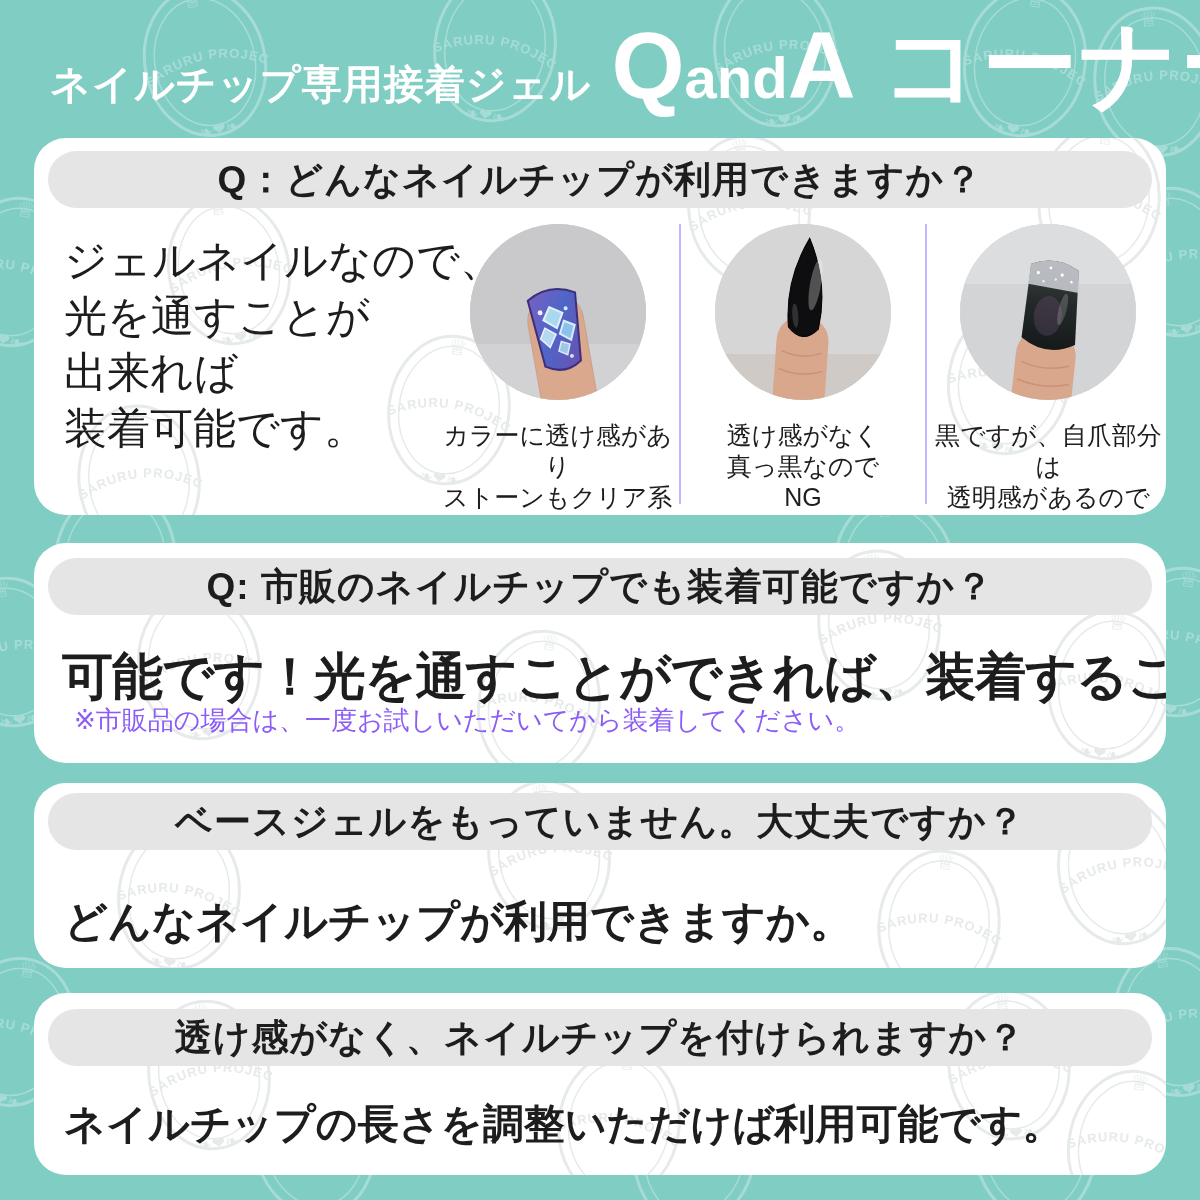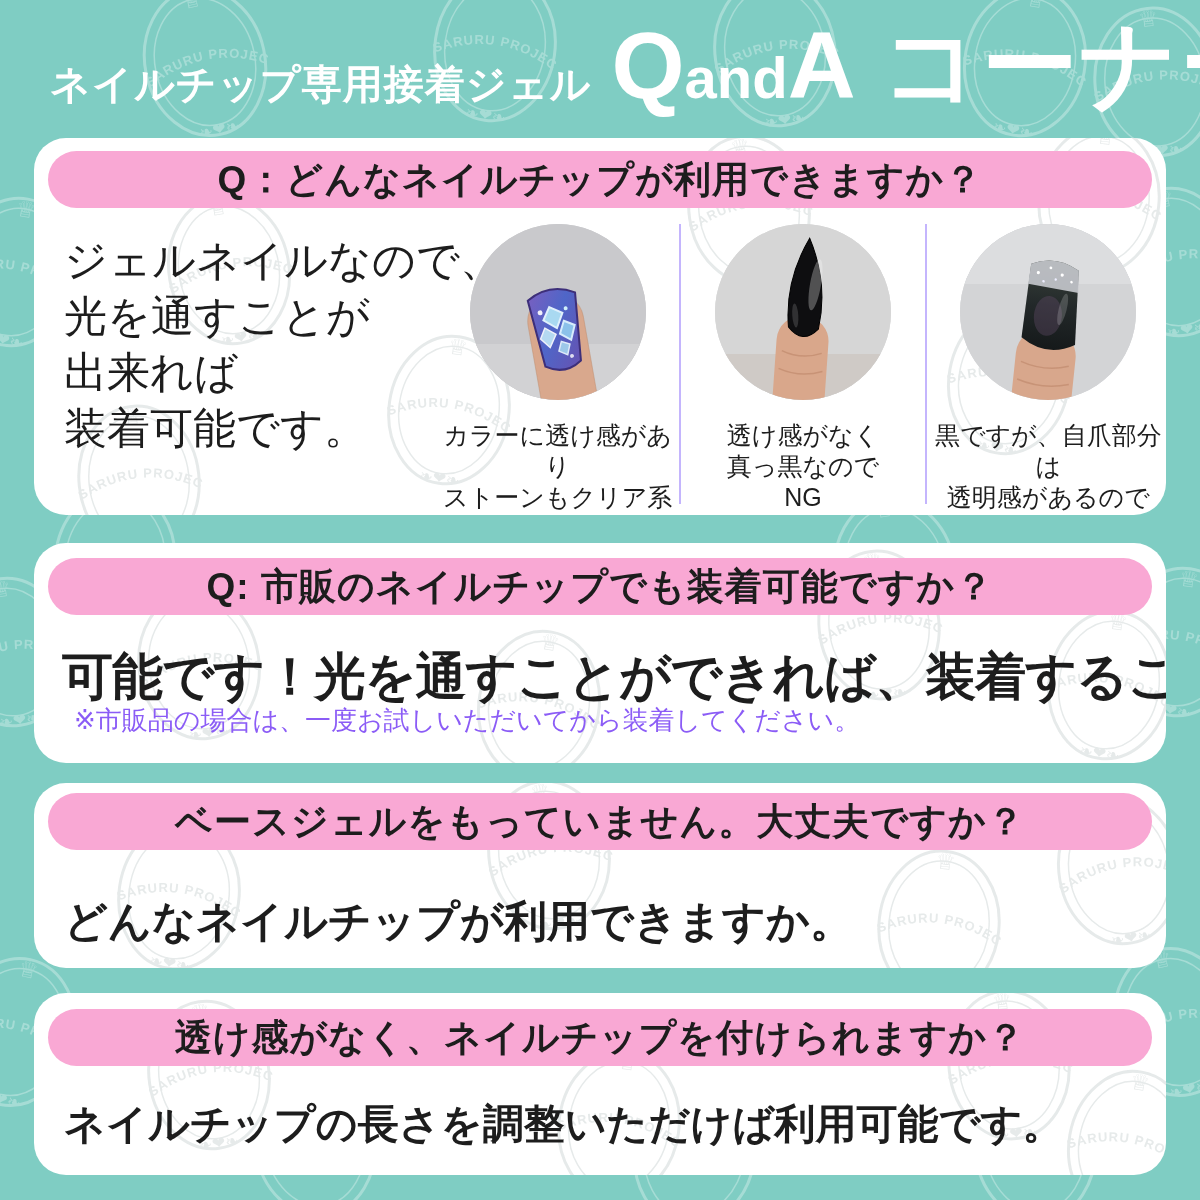--- a/index.html
+++ b/index.html
@@ -18,21 +18,21 @@
   .h-corner{font-size:96px;font-weight:900;margin-left:26px;letter-spacing:2px;}
 
   
   .panel{position:absolute;left:34px;width:1132px;background:#ffffff;border-radius:32px;overflow:hidden;z-index:2;}
   .panel-inner{position:relative;width:100%;height:100%;z-index:1;}
   #panel-1{top:138px;height:377px;}
   #panel-2{top:543px;height:220px;}
   #panel-3{top:783px;height:185px;}
   #panel-4{top:993px;height:182px;}
 
-  .qbar{position:absolute;left:14px;right:14px;height:57px;background:#f9a8d4;border-radius:29px;
+  .qbar{position:absolute;left:14px;right:14px;height:57px;background:#e5e5e5;border-radius:29px;
         display:flex;align-items:center;justify-content:center;
         font-size:37px;font-weight:700;letter-spacing:1px;z-index:2;}
   #panel-1 .qbar{top:13px;}
   #panel-2 .qbar{top:15px;}
   #panel-3 .qbar{top:10px;}
   #panel-4 .qbar{top:16px;}
 
   
   .answer-lines{position:absolute;left:30px;top:94px;font-size:43px;font-weight:400;line-height:56px;z-index:2;}
   .examples{position:absolute;left:402px;top:86px;width:734px;height:280px;display:flex;z-index:2;}

